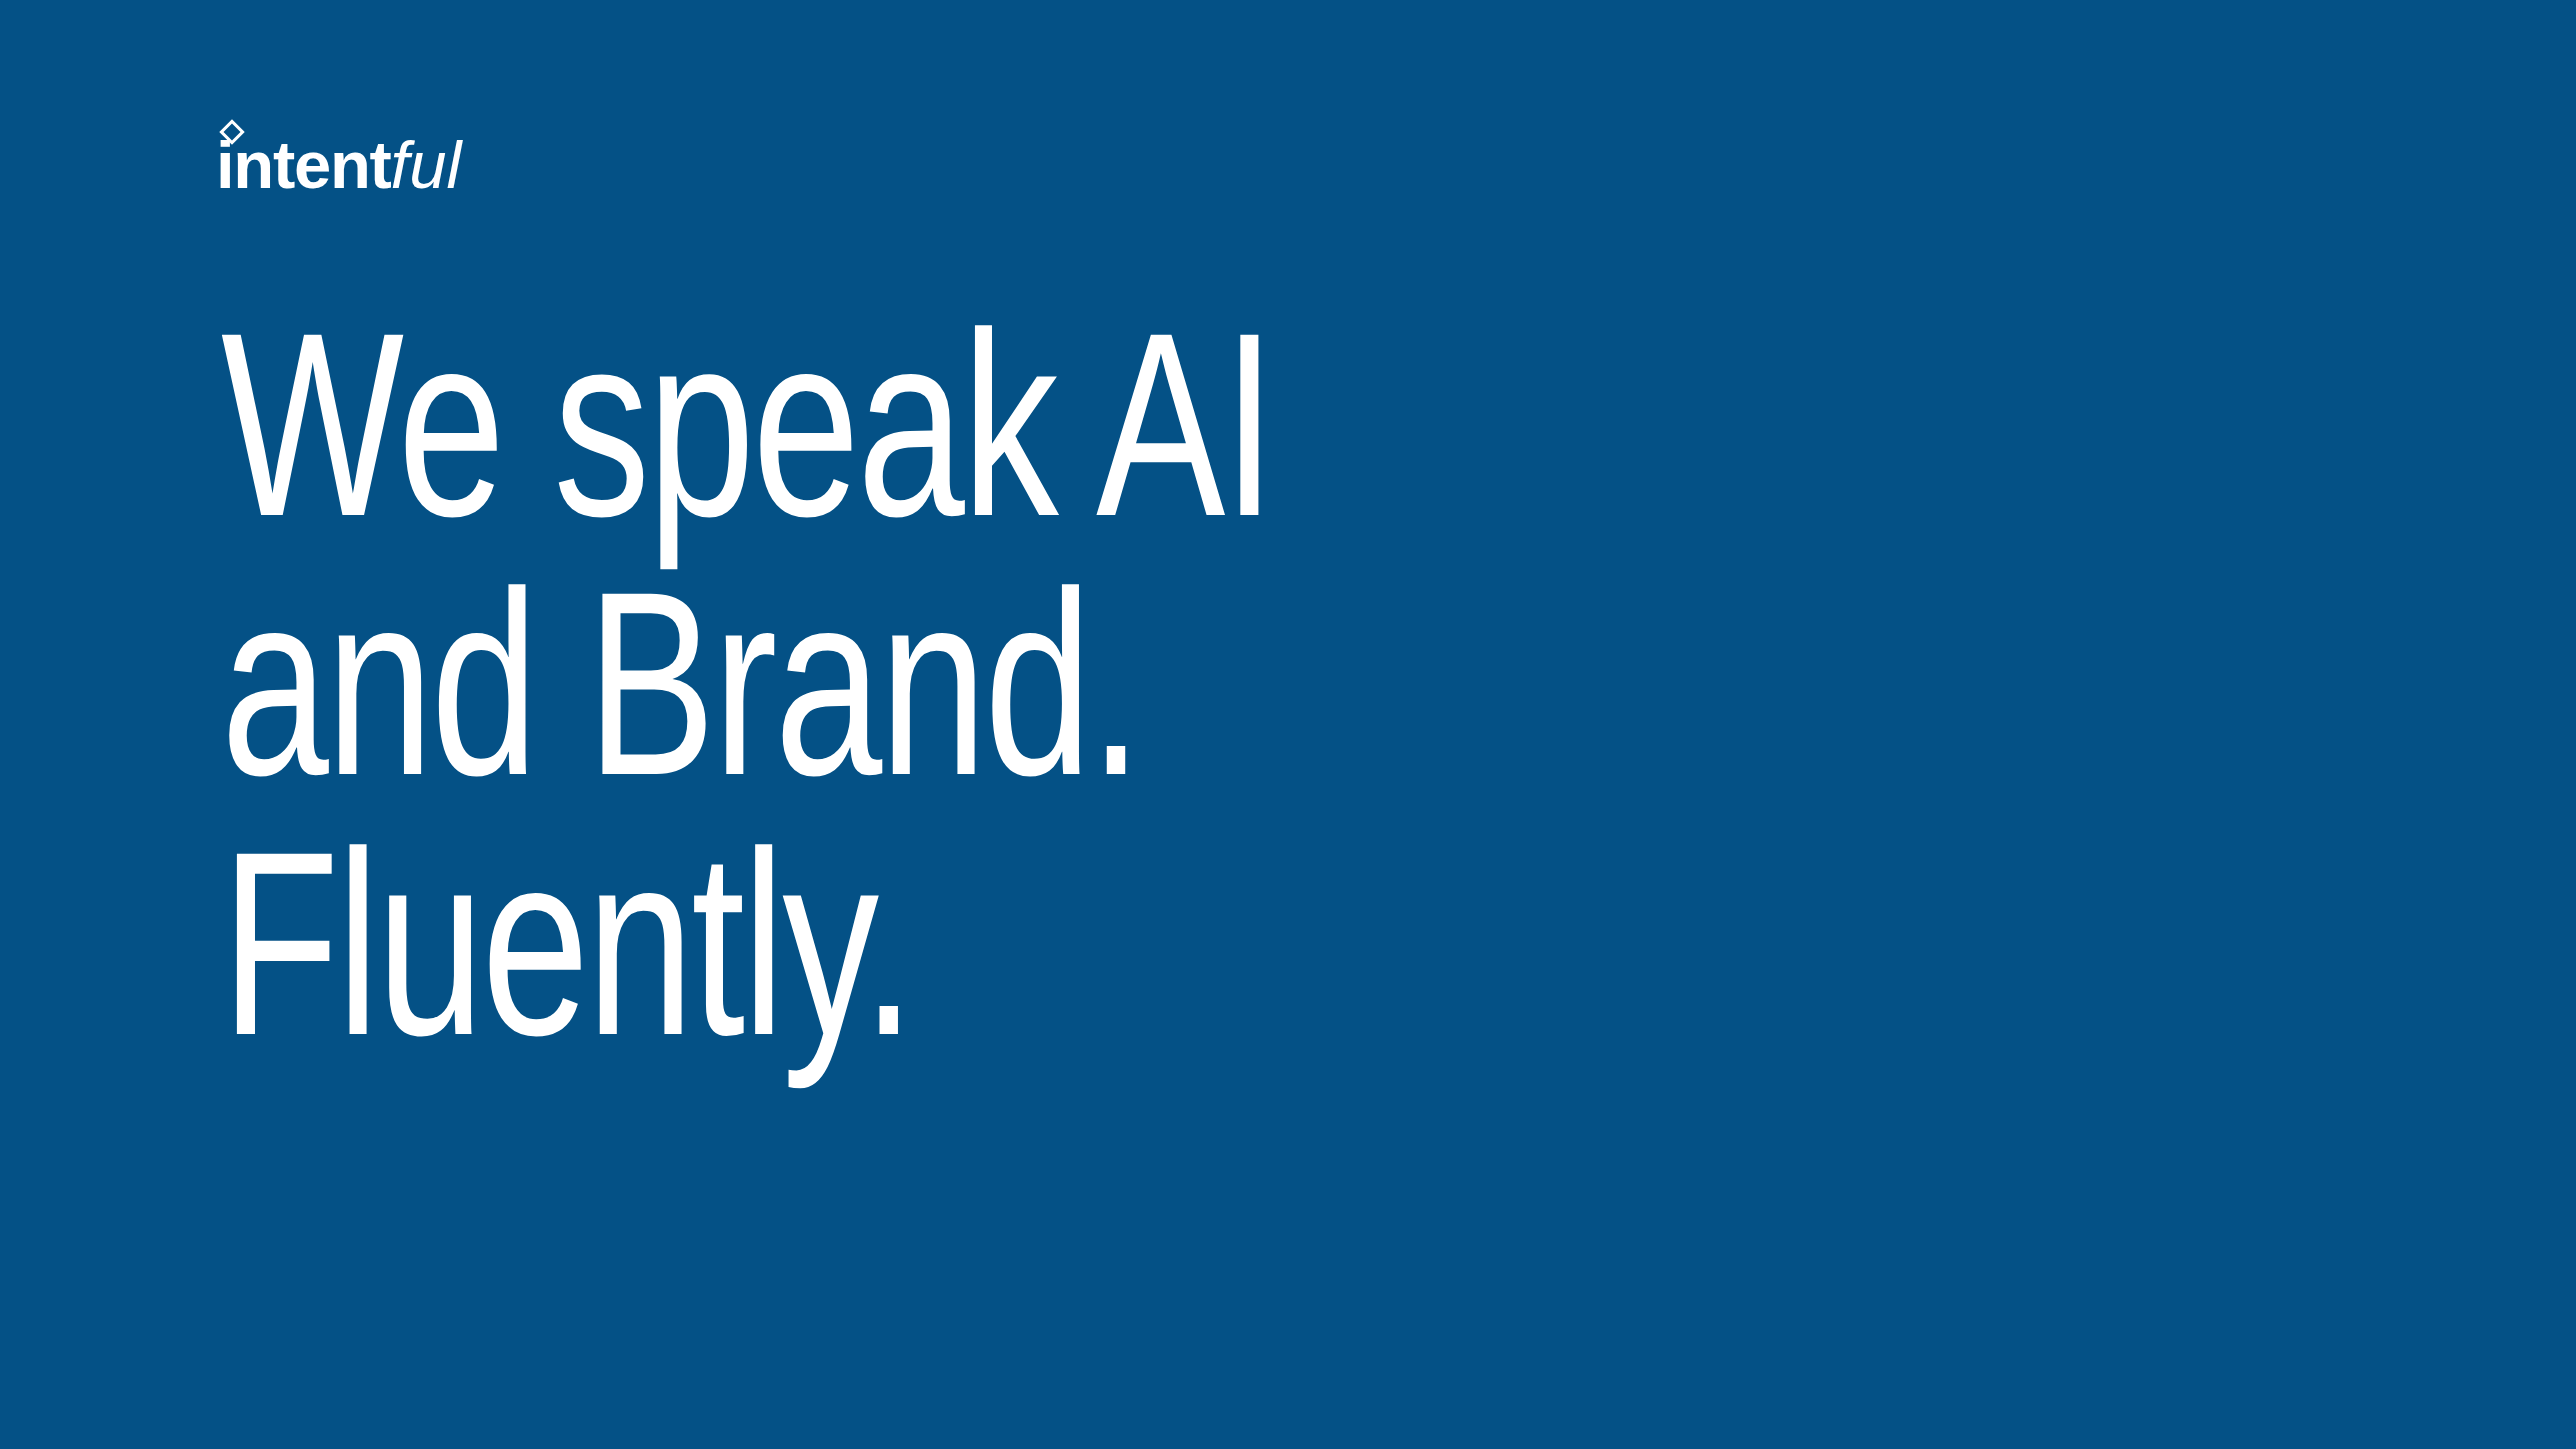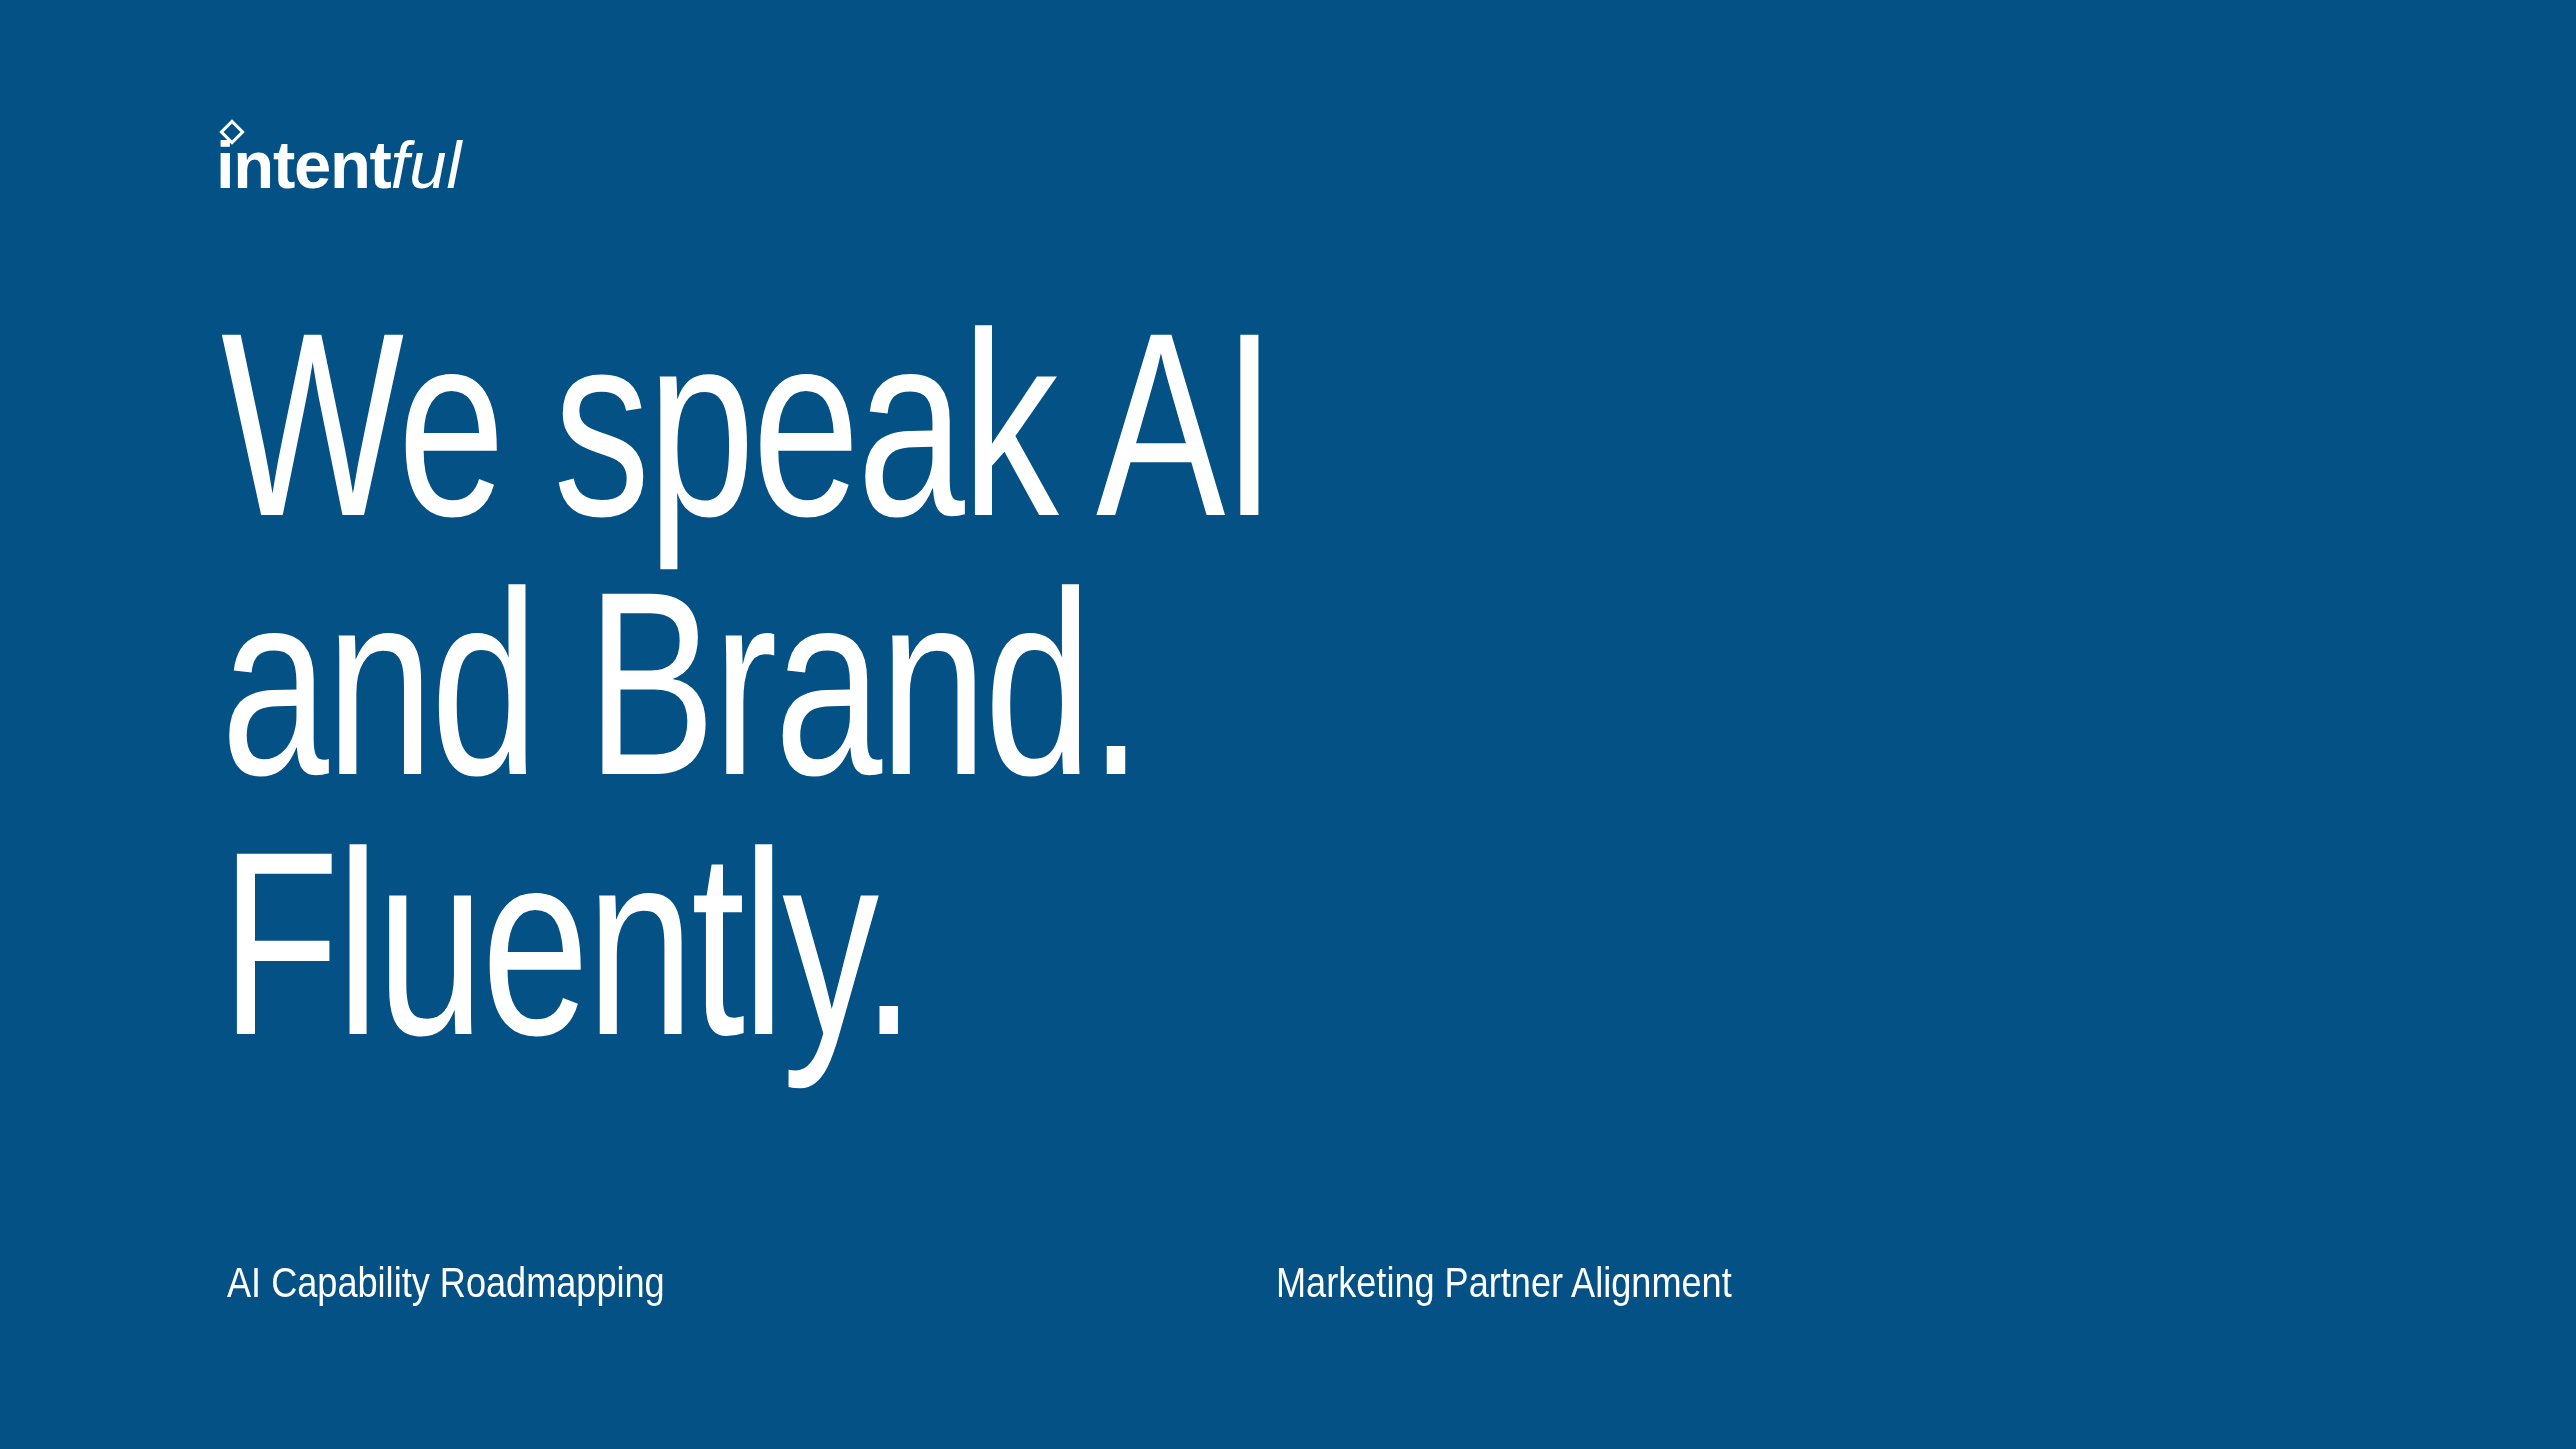--- a/index.html
+++ b/index.html
@@ -123,19 +123,15 @@
     </span>
     <span class="logo-word"><span class="lw-bold">intent</span><span class="lw-light">ful</span></span>
   </div>
 
   <h1 class="headline">
     <span class="hl-line">We speak AI</span>
     <span class="hl-line">and Brand.</span>
     <span class="hl-line">Fluently.</span>
   </h1>
 
-  <div class="footer">
-    <span class="footer-label fl-1">AI Capability Roadmapping</span>
-    <span class="footer-label fl-2">Marketing Partner Alignment</span>
-  </div>
 
 </div>
 
 
 </body></html>

